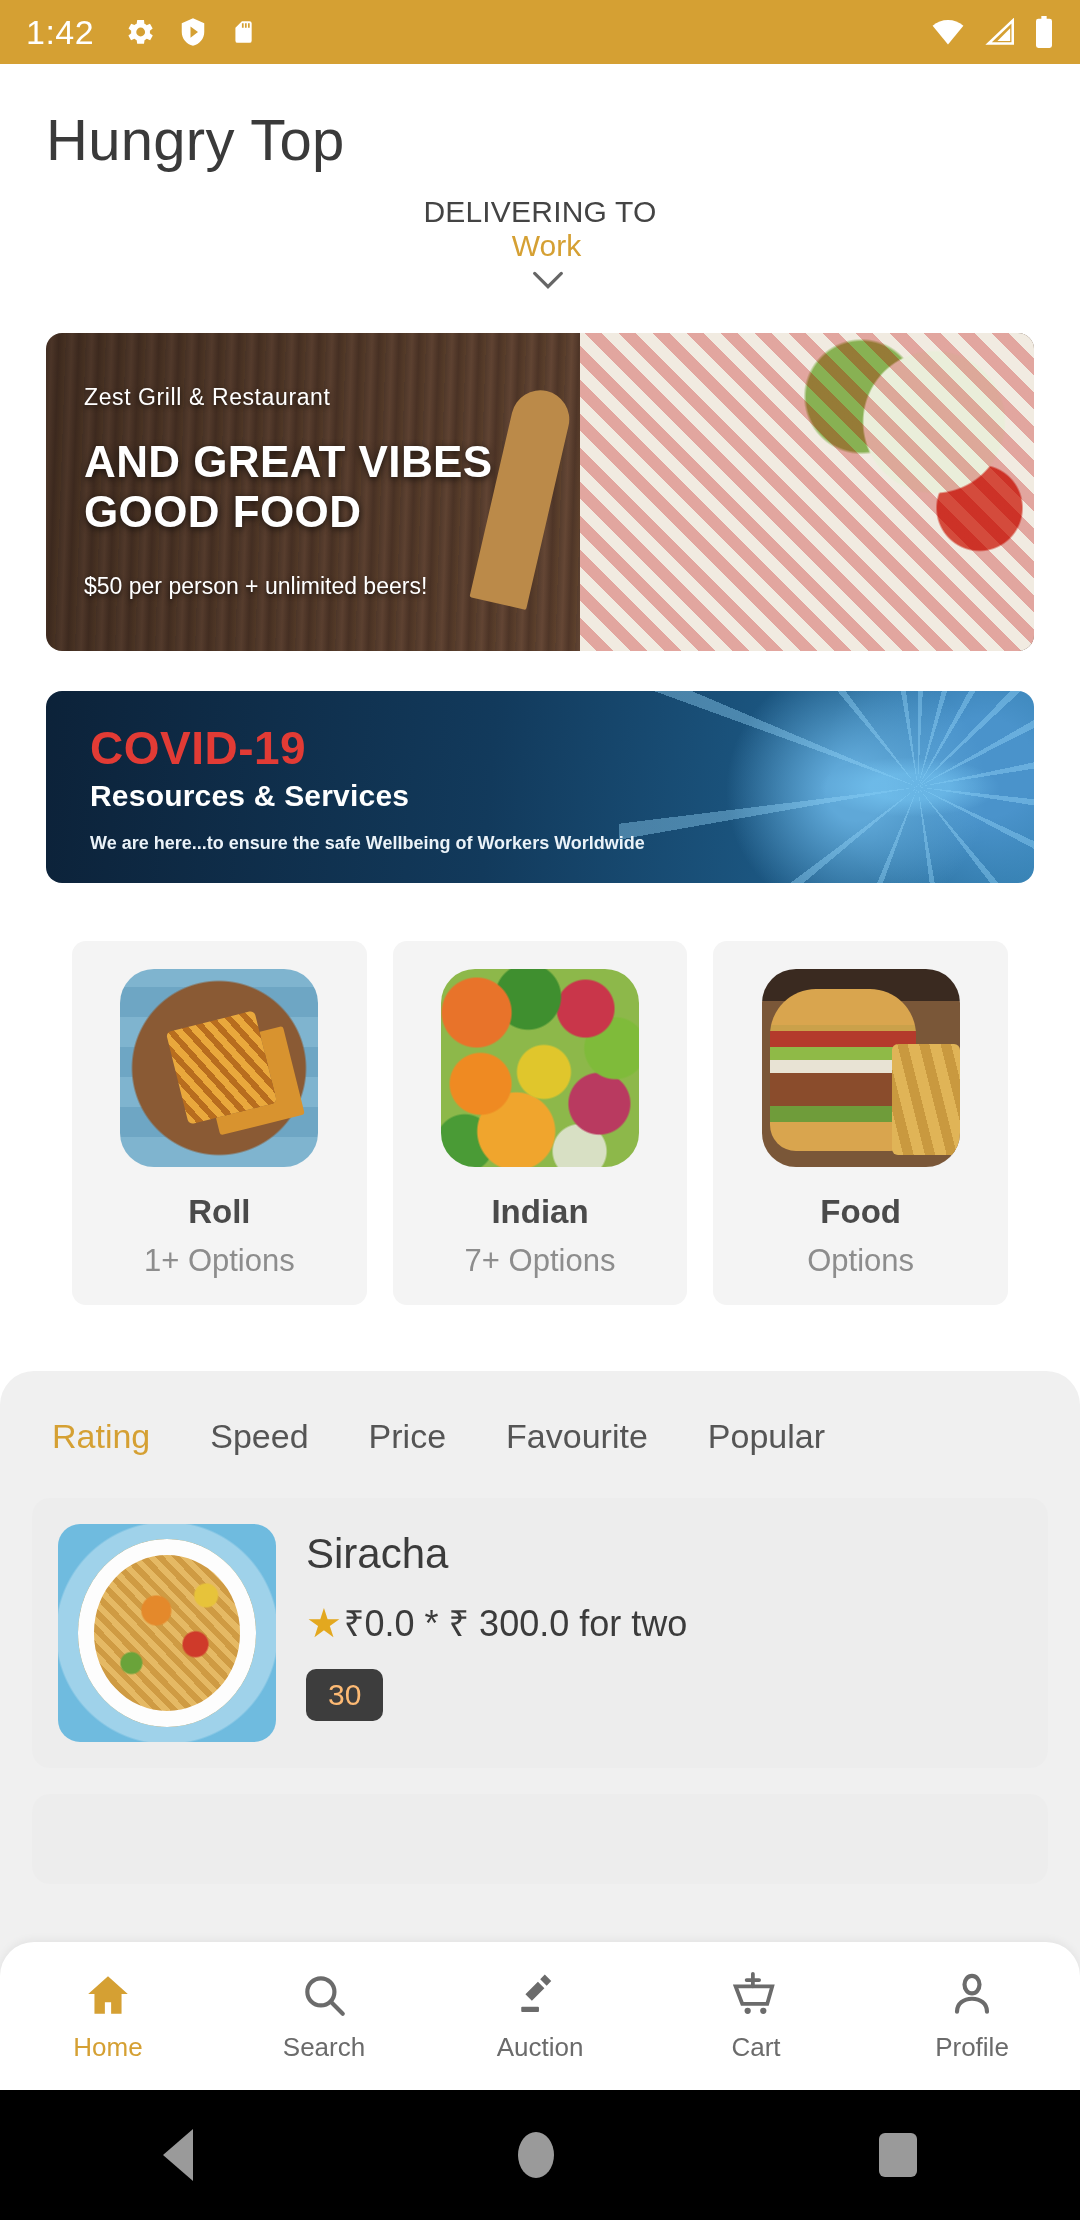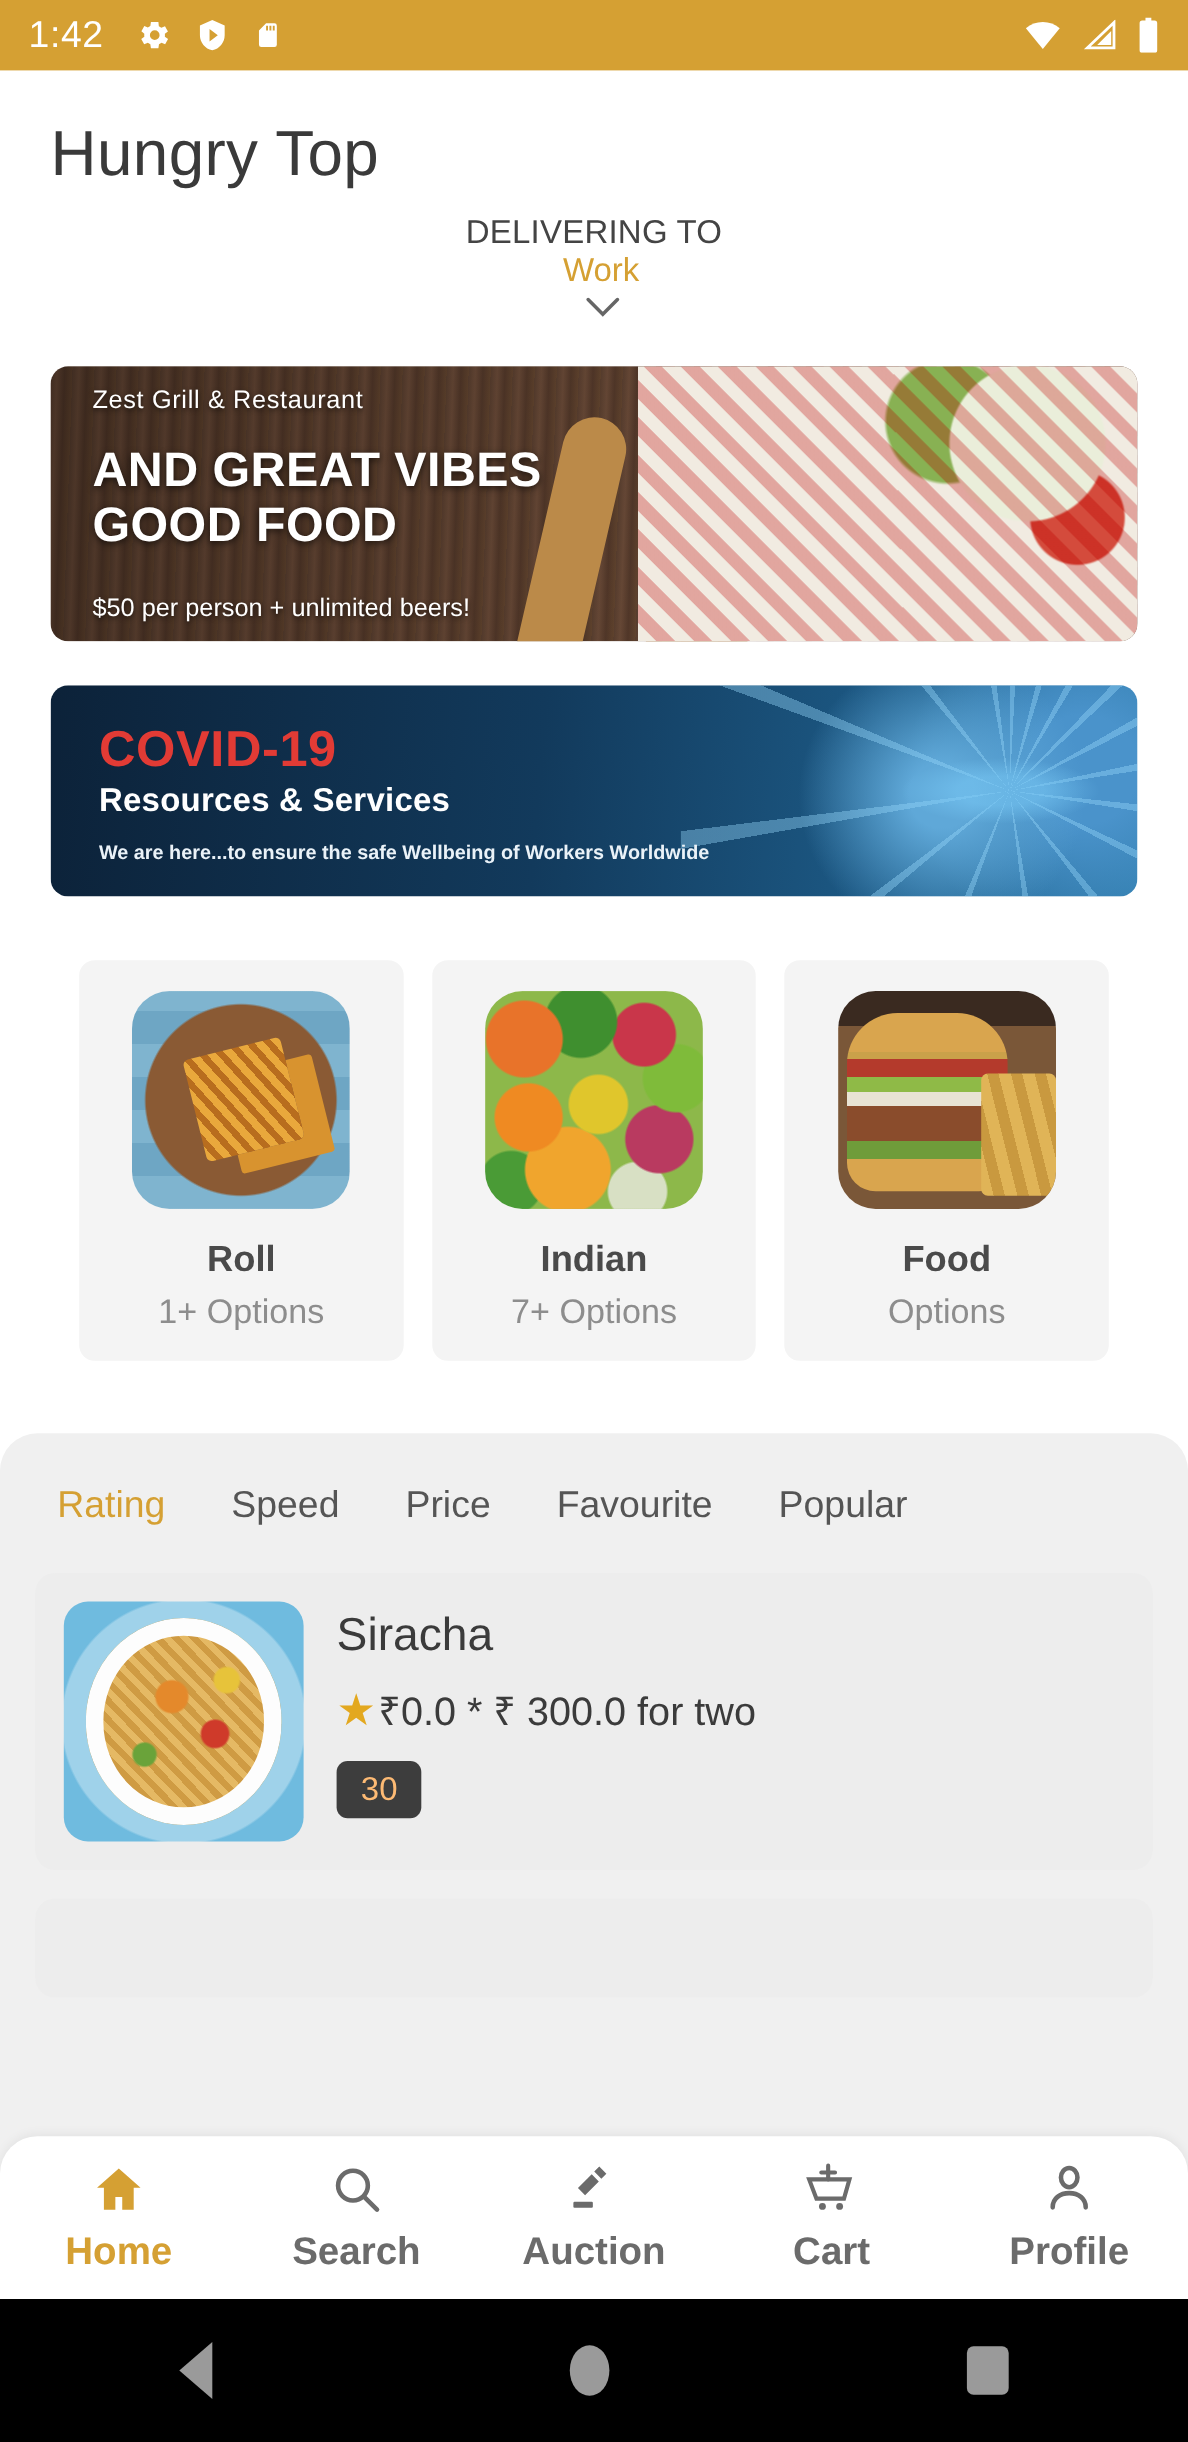--- a/index.html
+++ b/index.html
@@ -29,21 +29,21 @@
     display: flex; align-items: center; gap: 0;
     margin-top: 22px; font-size: 30px; color: #444; flex-direction: column;
   }
   .deliver-label { letter-spacing: .2px; }
   .deliver-value { color: #D5A033; margin-left: 13px; }
   .chev { margin-left: 16px; display: inline-block; }
 
   
   .banner-wrap { padding: 0 46px; margin-top: 36px; }
   .banner {
-    position: relative; width: 100%; height: 250px;
+    position: relative; width: 100%; height: 318px;
     border-radius: 16px; overflow: hidden;
   }
   .banner-wood {
     background:
       linear-gradient(100deg, rgba(0,0,0,.30) 0%, rgba(0,0,0,.05) 55%, rgba(0,0,0,0) 70%),
       repeating-linear-gradient(92deg, #5b4030 0px, #6b4b38 6px, #54392a 13px, #63452f 20px),
       #5b4030;
   }
   .banner-wood::after {
     content:""; position:absolute; right:0; top:0; width:46%; height:100%;
@@ -190,21 +190,21 @@
     background:#ededed; border-radius: 18px; }
 
   
   .bottom-nav {
     position:absolute; left:0; right:0; bottom: 130px; height: 148px;
     background:#fff; border-radius: 34px 34px 0 0;
     display:flex; align-items:center; justify-content:space-around;
     box-shadow: 0 -2px 10px rgba(0,0,0,.06);
   }
   .nav-item { display:flex; flex-direction:column; align-items:center; gap: 12px; width: 20%; }
-  .nav-label { font-size: 35px; color:#6b6b6b;font-weight:bold; }
+  .nav-label { font-size: 26px; color:#6b6b6b; }
   .nav-item.active .nav-label { color:#D5A033; }
 
   
   .android-nav {
     position:absolute; left:0; right:0; bottom:0; height:130px; background:#000;
     display:flex; align-items:center; justify-content:space-around;
   }
   .and-back { width:0;height:0;border-top:26px solid transparent;border-bottom:26px solid transparent;
     border-right:30px solid #9a9a9a; }
   .and-home { width:36px;height:46px;border-radius:50%;background:#9a9a9a; }

